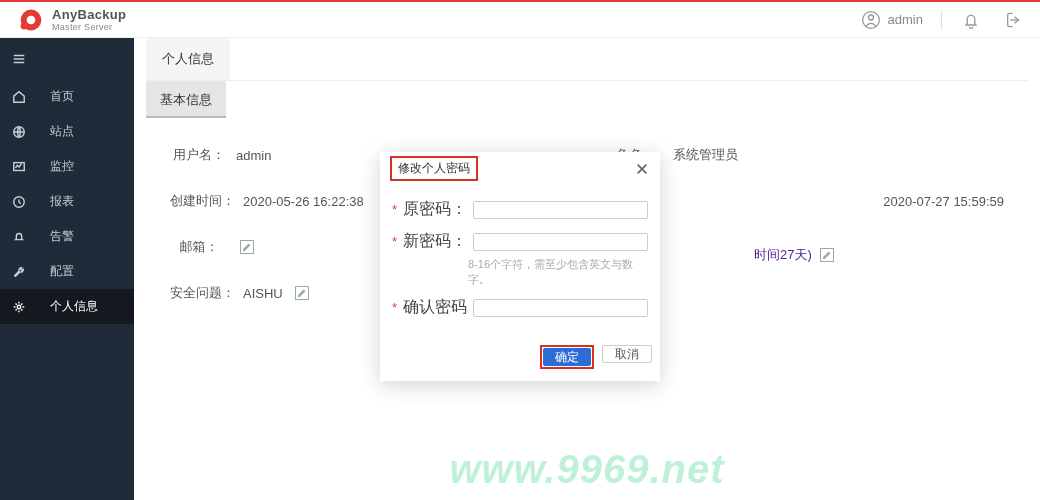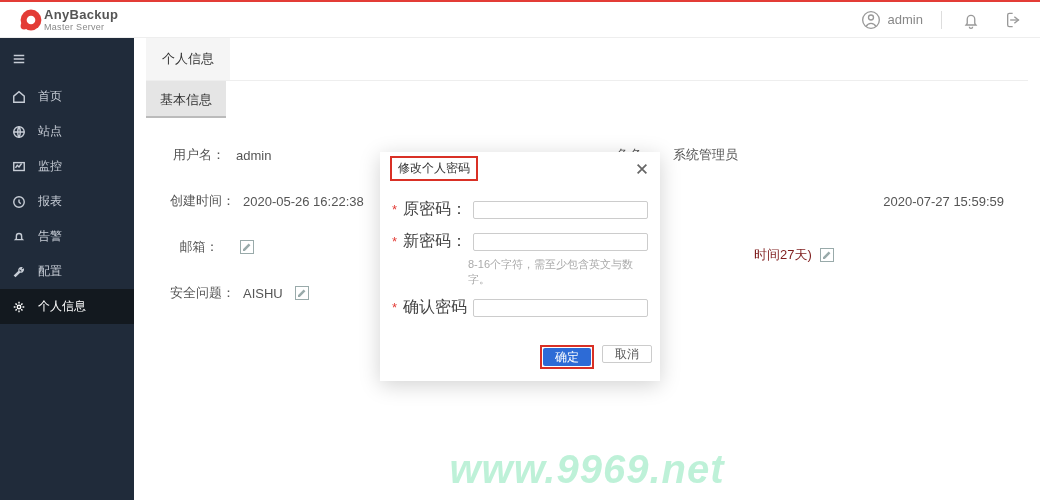--- a/index.html
+++ b/index.html
@@ -1,38 +1,38 @@
 <!DOCTYPE html>
 <html><head>
   <meta charset="utf-8">
   <style>
     * { margin: 0; padding: 0; box-sizing: border-box; }
     body { font-family: -apple-system, "Microsoft YaHei", sans-serif; font-size: 13px; color: #333; background: #fff; width: 1040px; height: 500px; overflow: hidden; position: relative; }
     
     .accent-bar { height: 2px; background: #e33c36; }
     
     .header { height: 36px; background: #fff; display: flex; align-items: center; padding: 0 18px; border-bottom: 1px solid #eee; }
-    .logo-area { display: flex; align-items: center; }
+    .logo-area { display: flex; align-items: center; gap: 8px; }
     .logo-mark { width: 26px; height: 26px; position: relative; }
     .logo-mark svg { width: 100%; height: 100%; }
     .brand-text { display: flex; flex-direction: column; line-height: 1; }
     .brand-main { font-size: 13px; font-weight: 600; letter-spacing: 0.3px; color: #555; }
     .brand-sub { font-size: 9px; color: #888; margin-top: 2px; letter-spacing: 0.3px; }
     .header-right { margin-left: auto; display: flex; align-items: center; gap: 18px; color: #888; }
     .user-chip { display: flex; align-items: center; gap: 6px; }
     .hdr-icon { width: 22px; height: 22px; display: flex; align-items: center; justify-content: center; color: #999; cursor: pointer; }
     .hdr-icon svg { width: 20px; height: 20px; stroke: currentColor; fill: none; stroke-width: 1.6; }
     .divider-v { width: 1px; height: 18px; background: #ddd; }
     
     .shell { display: flex; height: calc(500px - 38px); }
     
     .sidebar { width: 134px; background: #202b3a; color: #c7cdd6; display: flex; flex-direction: column; padding-top: 8px; }
     .hamburger { padding: 6px 12px; margin-bottom: 4px; }
     .hamburger svg { width: 14px; height: 14px; stroke: #c7cdd6; stroke-width: 1.8; }
-    .nav-item { display: flex; align-items: center; gap: 12px; padding: 9px 12px; cursor: pointer; font-size: 12px; }
+    .nav-item { display: flex; align-items: center; gap: 24px; padding: 9px 12px; cursor: pointer; font-size: 12px; }
     .nav-item.active { background: #13191f; color: #fff; }
     .nav-icon { width: 14px; height: 14px; display: inline-flex; }
     .nav-icon svg { width: 14px; height: 14px; fill: none; stroke: currentColor; stroke-width: 1.6; }
     
     .content { flex: 1; background: #fff; padding: 0 12px; position: relative; }
     .main-tab { display: inline-block; padding: 12px 16px 10px; font-size: 13px; color: #333; border-bottom: 2px solid transparent; }
     .main-tab.active { border-bottom-color: transparent; background: #f5f5f5; }
     .hr-line { height:1px; background:#eee; margin-right:0; }
     .sub-tab { display:inline-block; padding:10px 14px 7px; font-size:13px; color:#333; border-bottom:2px solid #bbb; background:#e5e5e5; }
     
@@ -56,21 +56,21 @@
     .req { color:#e33c36; }
     .form-label { width: 64px; text-align:right; font-size:16px; color:#444; white-space:nowrap; }
     .form-input { flex:1; height:18px; border:1px solid #ccc; border-radius:2px; padding:0 6px; font-size:12px; outline:none; }
     .form-hint { font-size:11px; color:#aaa; margin:-6px 0 10px 76px; }
     .modal-foot { display:flex; justify-content:flex-end; gap:8px; padding:12px 8px; }
     .btn { height:18px; padding:0 12px; font-size:12px; border-radius:2px; cursor:pointer; display:inline-flex; align-items:center; }
     .btn-primary-wrap { border:2px solid #d93025; padding:1px; }
     .btn-primary { background:#2d6bd6; color:#fff; border:none; }
     .btn-default { background:#fff; border:1px solid #ccc; color:#555; }
     
-    .pwd-line-partial { position:absolute; left:620px; top:208px; font-size:13px; color:#7f1d1d; display:flex; align-items:center; gap:4px; }
+    .pwd-line-partial { position:absolute; left:620px; top:208px; font-size:13px; color:#4c1d95; display:flex; align-items:center; gap:4px; }
   </style>
 </head>
 <body>
 
 <div class="accent-bar"></div>
 
 <div class="header">
   <div class="logo-area">
     <div class="logo-mark">
       <svg viewBox="0 0 30 30">

